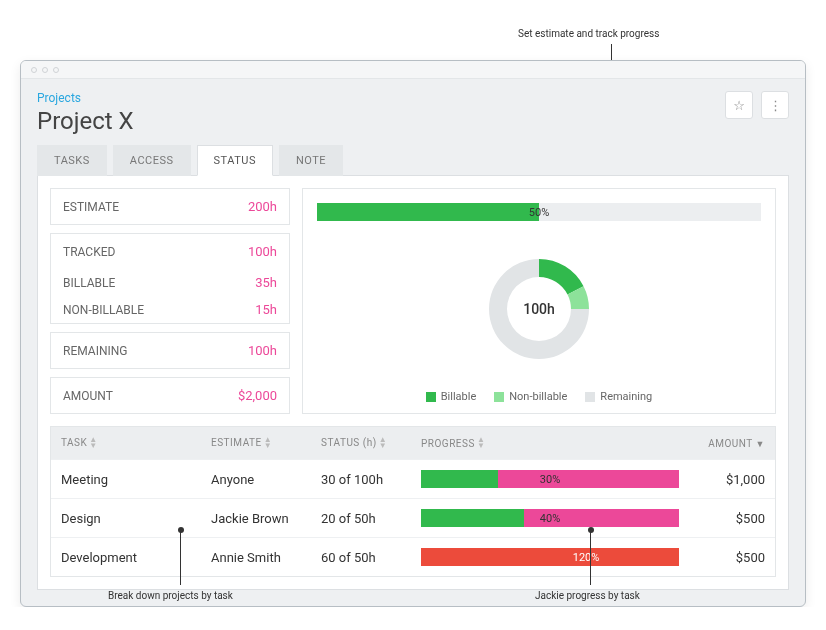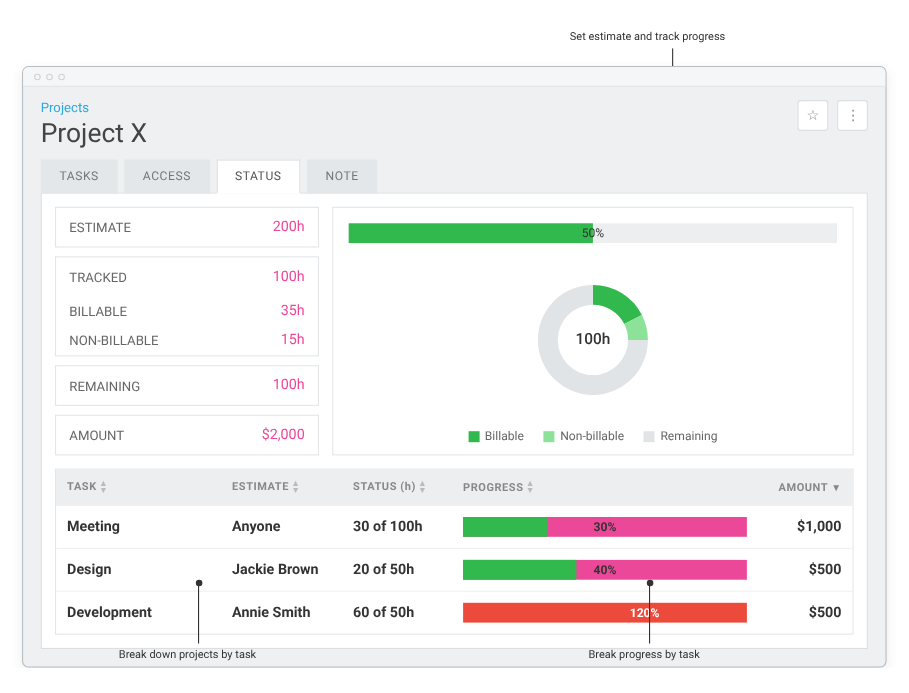--- a/index.html
+++ b/index.html
@@ -191,21 +191,20 @@
     margin-top: 8px;
   }
   .legend span { display: inline-flex; align-items: center; gap: 5px; }
   .swatch {
     width: 10px; height: 10px;
     display: inline-block;
   }
   .task-table {
     margin-top: 12px;
     border: 1px solid #e3e6e8;
-    font-weight: bold;
   }
   .trow {
     display: flex;
     align-items: center;
     border-top: 1px solid #eef0f2;
   }
   .trow.header {
     background: #eceef0;
     border-top: none;
     font-size: 10px;
@@ -402,13 +401,13 @@
     </div>
   </div>
 </div>
 
 <div class="callout-line" style="top:530px; left:180px; height:55px;"></div>
 <div class="callout-dot" style="top:527px; left:180px;"></div>
 <div class="annotation" style="top:590px; left:108px;">Break down projects by task</div>
 
 <div class="callout-line" style="top:530px; left:590px; height:55px;"></div>
 <div class="callout-dot" style="top:527px; left:590px;"></div>
-<div class="annotation" style="top:590px; left:535px;">Break progress by task</div>
+<div class="annotation" style="top:590px; left:535px;">Jackie progress by task</div>
 
 </body></html>

